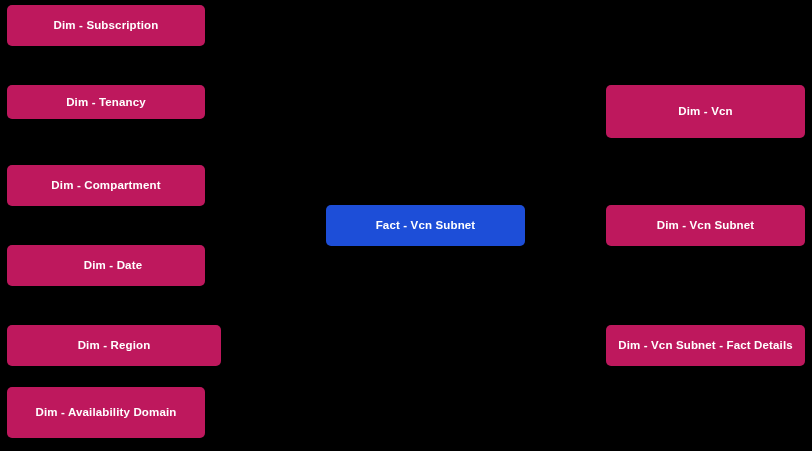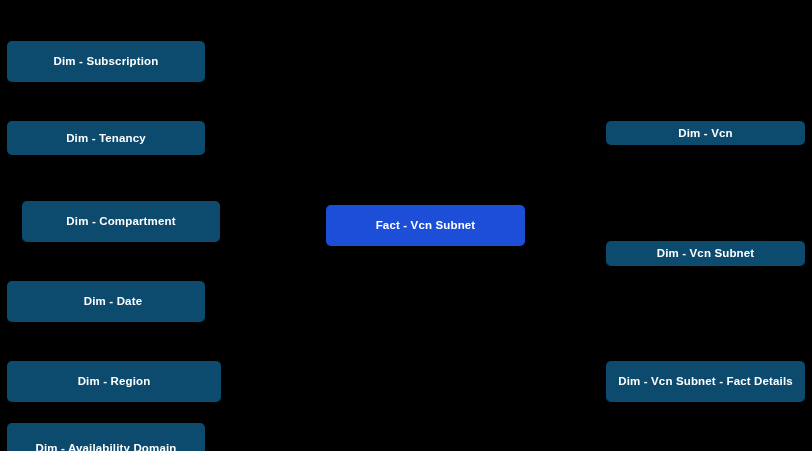--- a/index.html
+++ b/index.html
@@ -25,22 +25,21 @@
     color: #ffffff;
     font-size: 11.5px;
     font-weight: bold;
     letter-spacing: 0.15px;
     text-align: center;
     line-height: 1.1;
     user-select: none;
     padding: 0 6px;
   }
   .node.dim {
-    background: #0c4a6e;
-    margin-top: 36px;
+    background: #be185d;
   }
   .node.fact {
     background: #1d4ed8;
   }
   .node-label {
     display: block;
     white-space: nowrap;
   }
 </style>
 </head>
@@ -48,45 +47,45 @@
 
 <div id="canvas">
 
   <div class="column-left">
     <div class="node dim" style="left:7px; top:5px; width:198px; height:41px;">
       <span class="node-label">Dim - Subscription</span>
     </div>
     <div class="node dim" style="left:7px; top:85px; width:198px; height:34px;">
       <span class="node-label">Dim - Tenancy</span>
     </div>
-    <div class="node dim" style="left:22px; top:165px; width:198px; height:41px;">
+    <div class="node dim" style="left:7px; top:165px; width:198px; height:41px;">
       <span class="node-label">Dim - Compartment</span>
     </div>
     <div class="node dim" style="left:7px; top:245px; width:198px; height:41px;padding-left:20px;">
       <span class="node-label">Dim - Date</span>
     </div>
     <div class="node dim" style="left:7px; top:325px; width:214px; height:41px;">
       <span class="node-label">Dim - Region</span>
     </div>
     <div class="node dim" style="left:7px; top:387px; width:198px; height:51px;">
       <span class="node-label">Dim - Availability Domain</span>
     </div>
   </div>
 
   <div class="column-center">
     <div class="node fact" style="left:326px; top:205px; width:199px; height:41px;">
       <span class="node-label">Fact - Vcn Subnet</span>
     </div>
   </div>
 
   <div class="column-right">
-    <div class="node dim" style="left:606px; top:85px; width:199px; height:24px;">
+    <div class="node dim" style="left:606px; top:85px; width:199px; height:53px;">
       <span class="node-label">Dim - Vcn</span>
     </div>
-    <div class="node dim" style="left:606px; top:205px; width:199px; height:25px;">
+    <div class="node dim" style="left:606px; top:205px; width:199px; height:41px;">
       <span class="node-label">Dim - Vcn Subnet</span>
     </div>
     <div class="node dim" style="left:606px; top:325px; width:199px; height:41px;justify-content:center;">
       <span class="node-label">Dim - Vcn Subnet - Fact Details</span>
     </div>
   </div>
 
 </div>
 
 </body></html>

